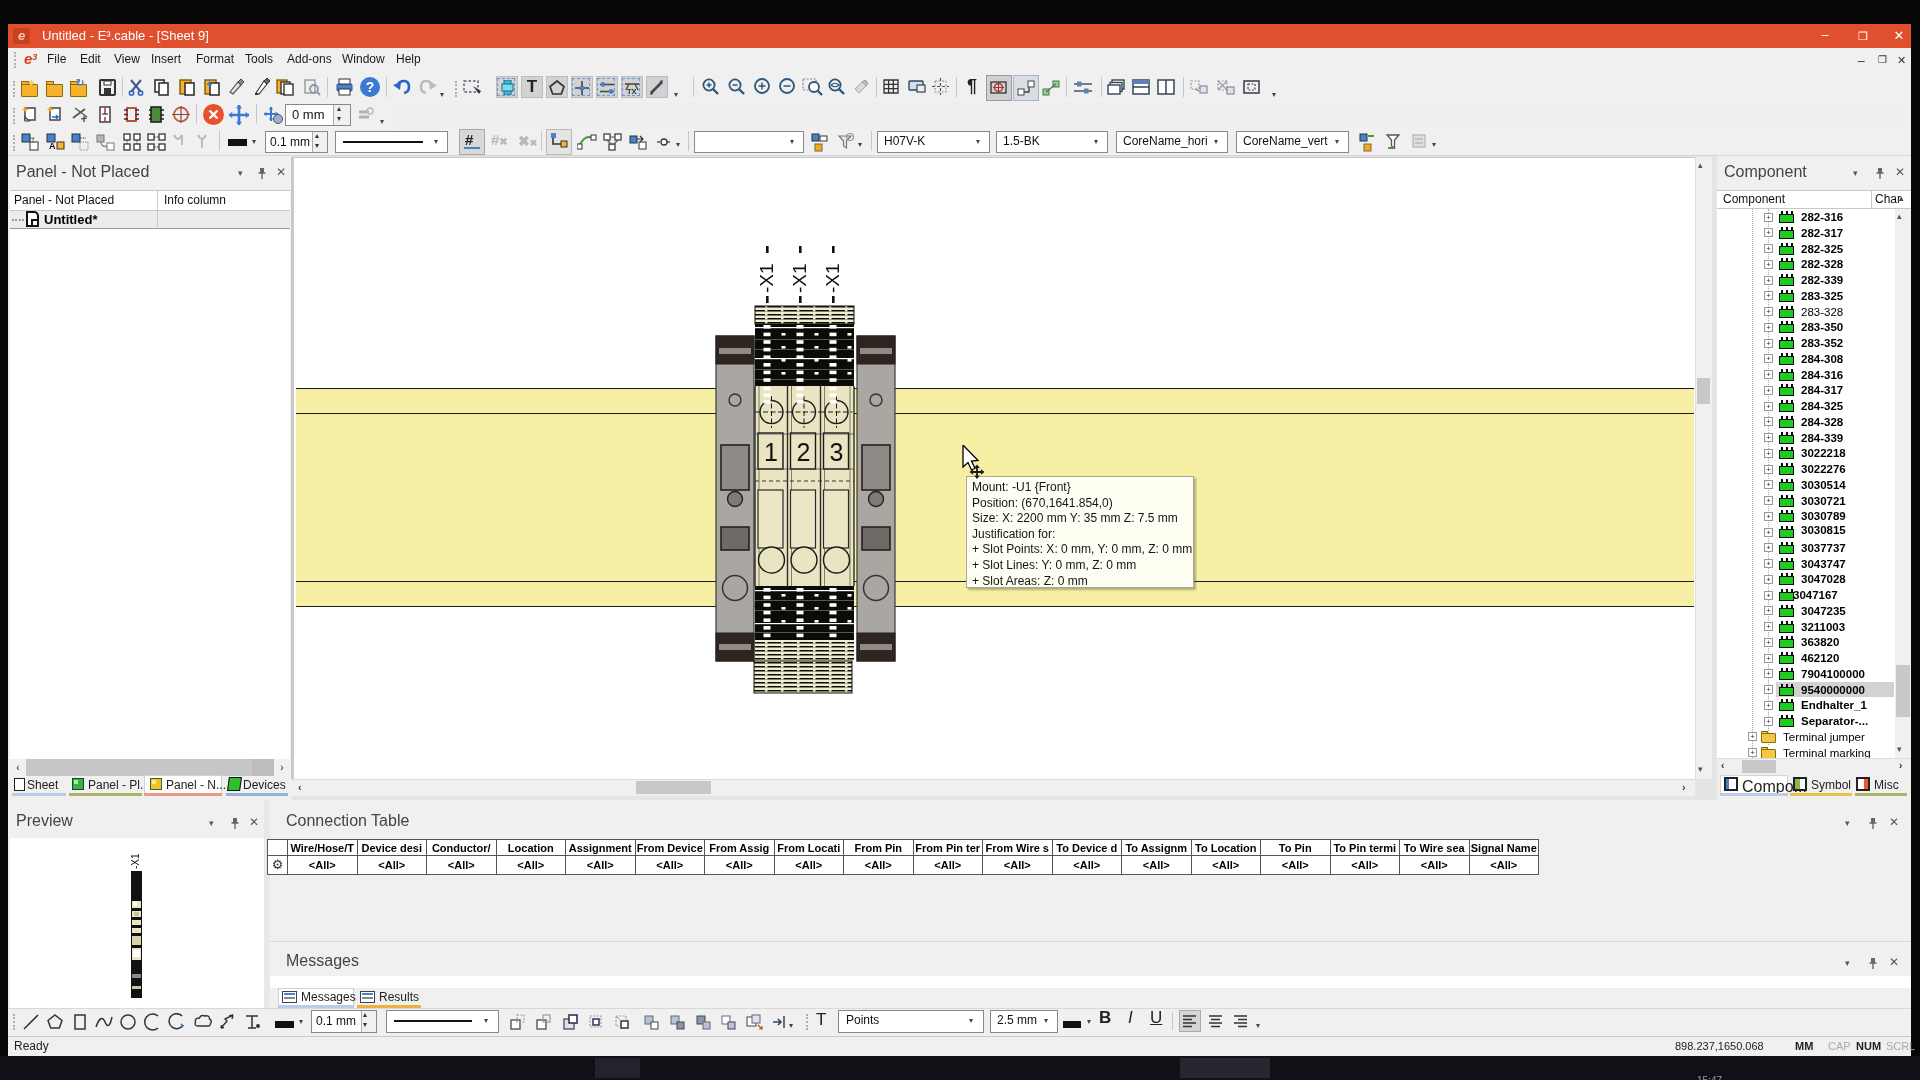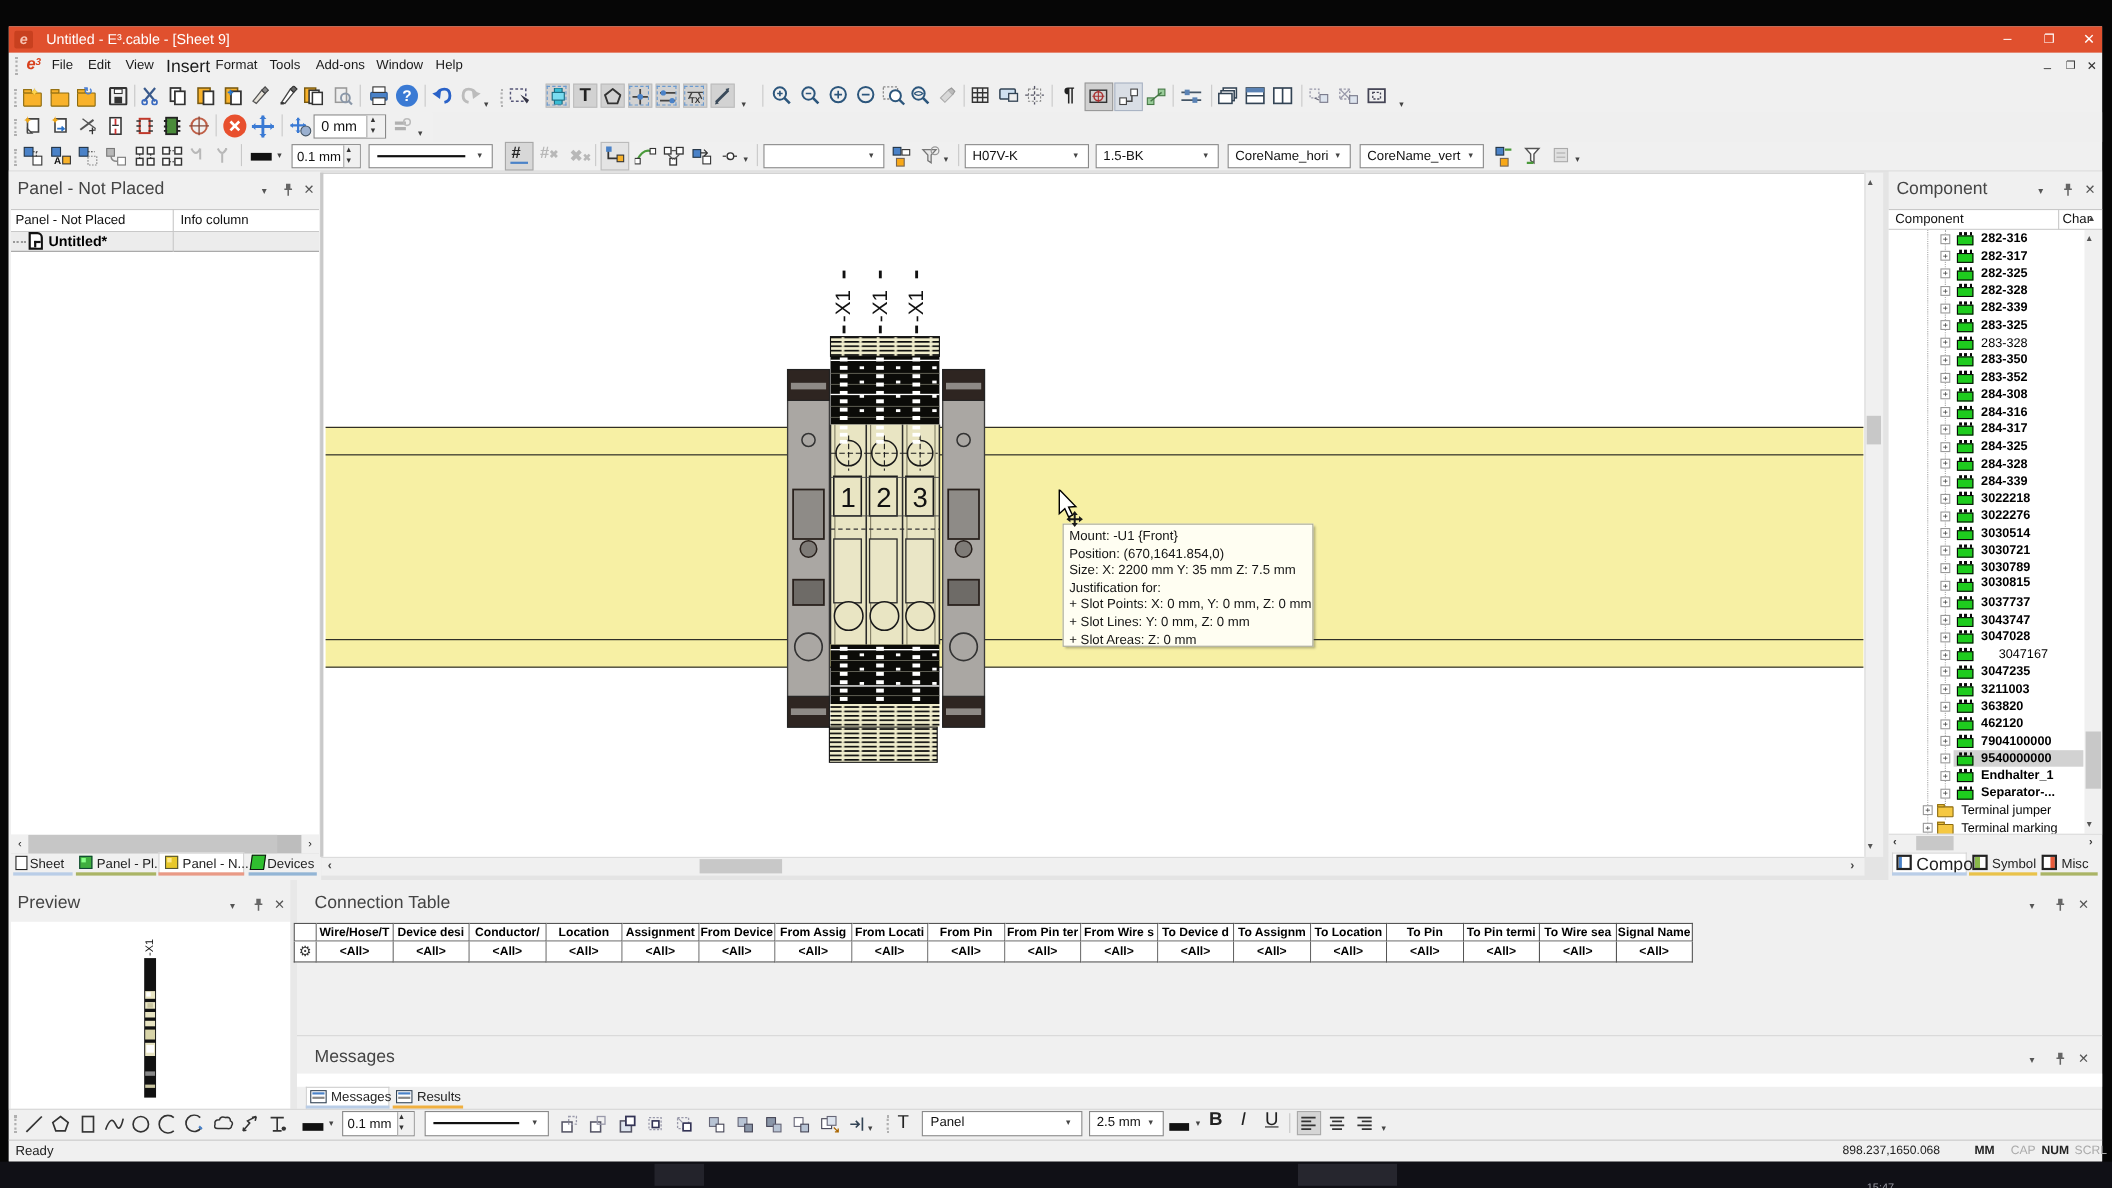--- a/index.html
+++ b/index.html
@@ -12,21 +12,21 @@
 <div class="a" style="left:42px;top:28px;color:#fff;font-size:13px;line-height:16px">Untitled - E³.cable - [Sheet 9]</div>
 <div class="a" style="left:1810px;top:24px;width:30px;height:24px;color:#fff;font-size:13px;text-align:center;line-height:22px">–</div>
 <div class="a" style="left:1848px;top:24px;width:30px;height:24px;color:#fff;font-size:11px;text-align:center;line-height:24px">❐</div>
 <div class="a" style="left:1884px;top:24px;width:30px;height:24px;color:#fff;font-size:13px;text-align:center;line-height:23px">✕</div>
 <div class="a" style="left:8px;top:48px;width:1903px;height:24px;background:#f0f0f0"></div>
 <div class="hd" style="left:14px;top:52px"></div>
 <div class="a" style="left:24px;top:50px;width:20px;height:18px;color:#d8401c;font-weight:bold;font-style:italic;font-size:15px">e<span style="font-size:9px;vertical-align:4px">3</span></div>
 <div class="a" style="left:47px;top:52px;font-size:12px;color:#1a1a1a">File</div>
 <div class="a" style="left:80px;top:52px;font-size:12px;color:#1a1a1a">Edit</div>
 <div class="a" style="left:114px;top:52px;font-size:12px;color:#1a1a1a">View</div>
-<div class="a" style="left:151px;top:52px;font-size:16px;color:#1a1a1a">Insert</div>
+<div class="a" style="left:151px;top:52px;font-size:12px;color:#1a1a1a">Insert</div>
 <div class="a" style="left:196px;top:52px;font-size:12px;color:#1a1a1a">Format</div>
 <div class="a" style="left:245px;top:52px;font-size:12px;color:#1a1a1a">Tools</div>
 <div class="a" style="left:287px;top:52px;font-size:12px;color:#1a1a1a">Add-ons</div>
 <div class="a" style="left:342px;top:52px;font-size:12px;color:#1a1a1a">Window</div>
 <div class="a" style="left:396px;top:52px;font-size:12px;color:#1a1a1a">Help</div>
 <div class="a" style="left:1858px;top:54px;color:#333;font-size:12px">–</div>
 <div class="a" style="left:1878px;top:54px;color:#333;font-size:10px">❐</div>
 <div class="a" style="left:1897px;top:54px;color:#333;font-size:11px">✕</div>
 <div class="a" style="left:8px;top:72px;width:1903px;height:84px;background:#f0f0f0;border-bottom:1px solid #d5d5d5"></div>
 <div class="hd" style="left:13px;top:81px"></div>
@@ -776,21 +776,21 @@
     <div class="a" style="left:62px;top:351.5px;width:15px;height:9px;background:#1ecc1e;border:1.6px solid #0a0a0a"></div>
     <div class="a" style="left:64px;top:348.5px;width:12px;height:3px;background:repeating-linear-gradient(90deg,#0a0a0a 0 2.4px,transparent 2.4px 4.8px)"></div>
     <div class="a" style="left:84px;top:348.5px;font-size:11.5px;font-weight:bold;color:#000">3043747</div>
     <div class="a" style="left:47px;top:365.8px;width:9px;height:9px;background:#fff;border:1px solid #999;color:#333;font-size:8px;line-height:7px;text-align:center">+</div>
     <div class="a" style="left:62px;top:367.2px;width:15px;height:9px;background:#1ecc1e;border:1.6px solid #0a0a0a"></div>
     <div class="a" style="left:64px;top:364.2px;width:12px;height:3px;background:repeating-linear-gradient(90deg,#0a0a0a 0 2.4px,transparent 2.4px 4.8px)"></div>
     <div class="a" style="left:84px;top:364.2px;font-size:11.5px;font-weight:bold;color:#000">3047028</div>
     <div class="a" style="left:47px;top:381.5px;width:9px;height:9px;background:#fff;border:1px solid #999;color:#333;font-size:8px;line-height:7px;text-align:center">+</div>
     <div class="a" style="left:62px;top:383.0px;width:15px;height:9px;background:#1ecc1e;border:1.6px solid #0a0a0a"></div>
     <div class="a" style="left:64px;top:380.0px;width:12px;height:3px;background:repeating-linear-gradient(90deg,#0a0a0a 0 2.4px,transparent 2.4px 4.8px)"></div>
-    <div class="a" style="left:100px;top:380.0px;font-size:11.5px;font-weight:normal;color:#000">3047167</div>
+    <div class="a" style="left:76px;top:380.0px;font-size:11.5px;font-weight:bold;color:#000">3047167</div>
     <div class="a" style="left:47px;top:397.2px;width:9px;height:9px;background:#fff;border:1px solid #999;color:#333;font-size:8px;line-height:7px;text-align:center">+</div>
     <div class="a" style="left:62px;top:398.8px;width:15px;height:9px;background:#1ecc1e;border:1.6px solid #0a0a0a"></div>
     <div class="a" style="left:64px;top:395.8px;width:12px;height:3px;background:repeating-linear-gradient(90deg,#0a0a0a 0 2.4px,transparent 2.4px 4.8px)"></div>
     <div class="a" style="left:84px;top:395.8px;font-size:11.5px;font-weight:bold;color:#000">3047235</div>
     <div class="a" style="left:47px;top:413.0px;width:9px;height:9px;background:#fff;border:1px solid #999;color:#333;font-size:8px;line-height:7px;text-align:center">+</div>
     <div class="a" style="left:62px;top:414.5px;width:15px;height:9px;background:#1ecc1e;border:1.6px solid #0a0a0a"></div>
     <div class="a" style="left:64px;top:411.5px;width:12px;height:3px;background:repeating-linear-gradient(90deg,#0a0a0a 0 2.4px,transparent 2.4px 4.8px)"></div>
     <div class="a" style="left:84px;top:411.5px;font-size:11.5px;font-weight:bold;color:#000">3211003</div>
     <div class="a" style="left:47px;top:428.8px;width:9px;height:9px;background:#fff;border:1px solid #999;color:#333;font-size:8px;line-height:7px;text-align:center">+</div>
     <div class="a" style="left:62px;top:430.2px;width:15px;height:9px;background:#1ecc1e;border:1.6px solid #0a0a0a"></div>
@@ -1025,21 +1025,21 @@
     <rect x="7" y="2" width="8" height="8" fill="#dde4ee" stroke="#667"></rect>
     <path d="M13 12 l4 4 m0 -3 v3 h-3" stroke="#a60" stroke-width="1.2" fill="none"></path>
   </svg>
 <svg class="a" style="left:770px;top:1013px" width="18" height="18" viewBox="0 0 18 18">
     <path d="M3 9 h8 m-3 -3 l3 3 l-3 3 M14 3 v12" stroke="#345" stroke-width="1.5" fill="none"></path>
   </svg>
 <div class="a" style="left:789px;top:1021px;color:#444;font-size:8px">▾</div>
 <div class="hd" style="left:806px;top:1014px"></div>
 <div class="a" style="left:816px;top:1010px;font-size:17px;color:#222">T</div>
 <div class="a" style="left:838px;top:1010px;width:146px;height:23px;background:#fff;border:1px solid #888"></div>
-<div class="a" style="left:846px;top:1013px;font-size:12px;color:#111">Panel</div>
+<div class="a" style="left:846px;top:1013px;font-size:12px;color:#111">Points</div>
 <div class="a" style="left:969px;top:1016px;color:#444;font-size:8px">▾</div>
 <div class="a" style="left:990px;top:1010px;width:68px;height:23px;background:#fff;border:1px solid #888"></div>
 <div class="a" style="left:997px;top:1013px;font-size:12px;color:#111">2.5 mm</div>
 <div class="a" style="left:1044px;top:1016px;color:#444;font-size:8px">▾</div>
 <div class="a" style="left:1063px;top:1021px;width:18px;height:7px;background:#111"></div>
 <div class="a" style="left:1087px;top:1017px;color:#444;font-size:8px">▾</div>
 <div class="a" style="left:1099px;top:1008px;font-size:17px;font-weight:bold;color:#222">B</div>
 <div class="a" style="left:1128px;top:1008px;font-size:17px;font-style:italic;color:#222">I</div>
 <div class="a" style="left:1150px;top:1008px;font-size:17px;color:#222;text-decoration:underline">U</div>
 <div class="sep1" style="left:1172px;top:1012px;height:18px"></div>

